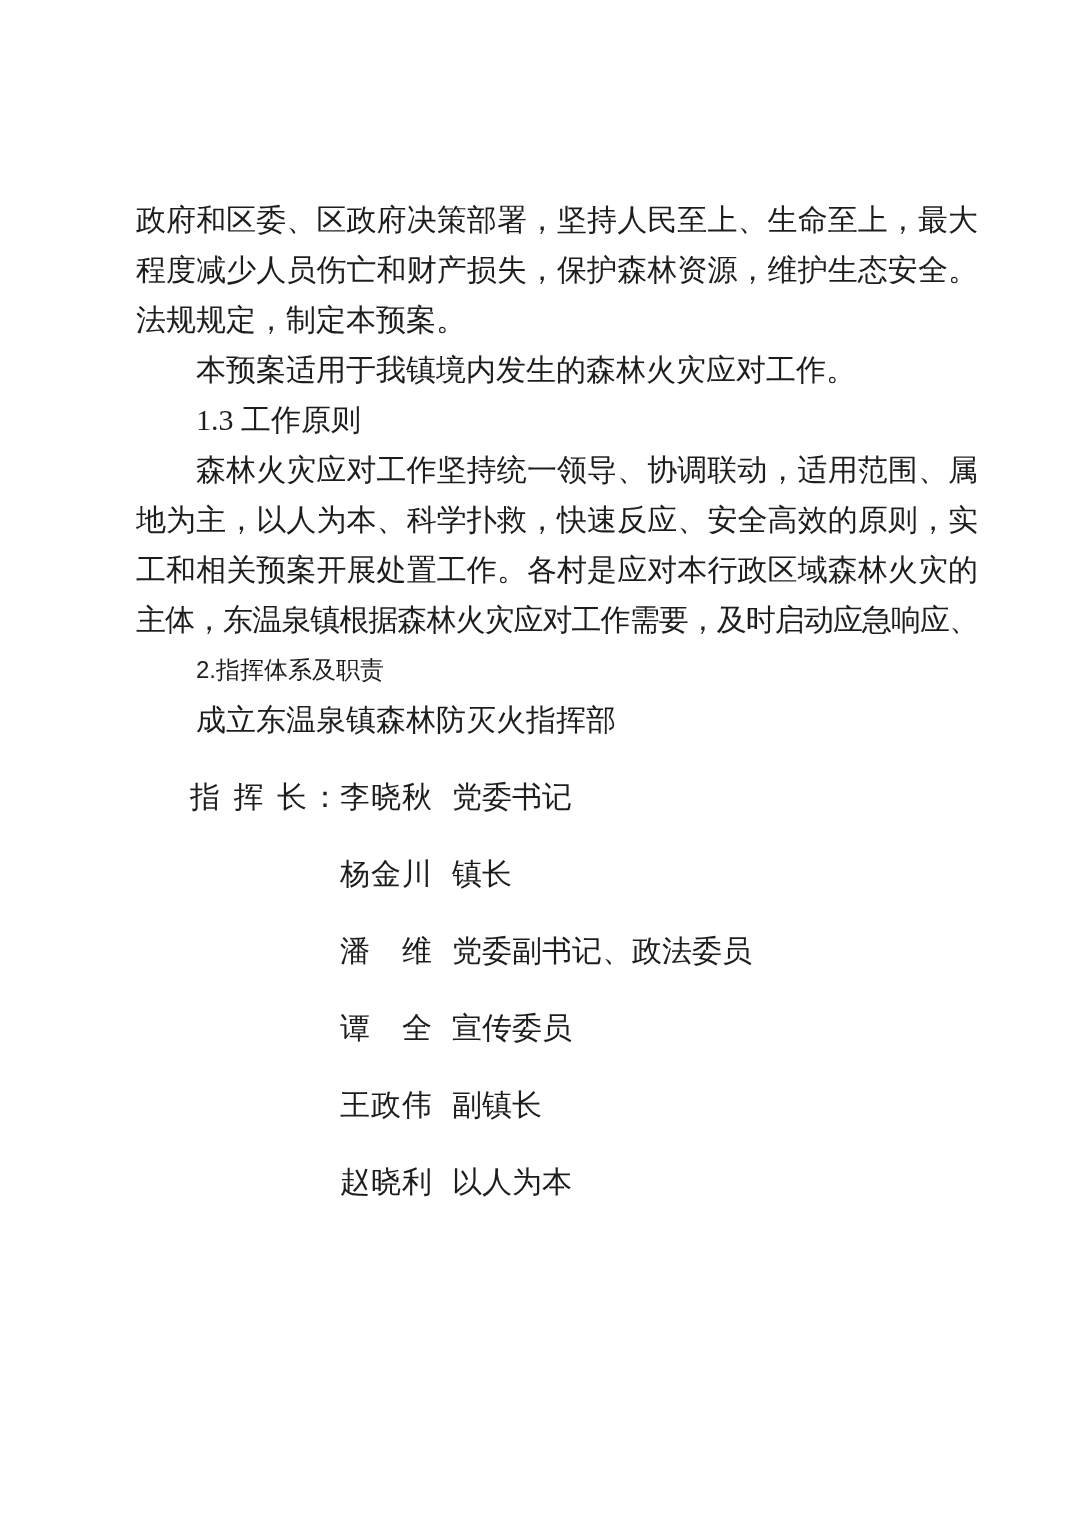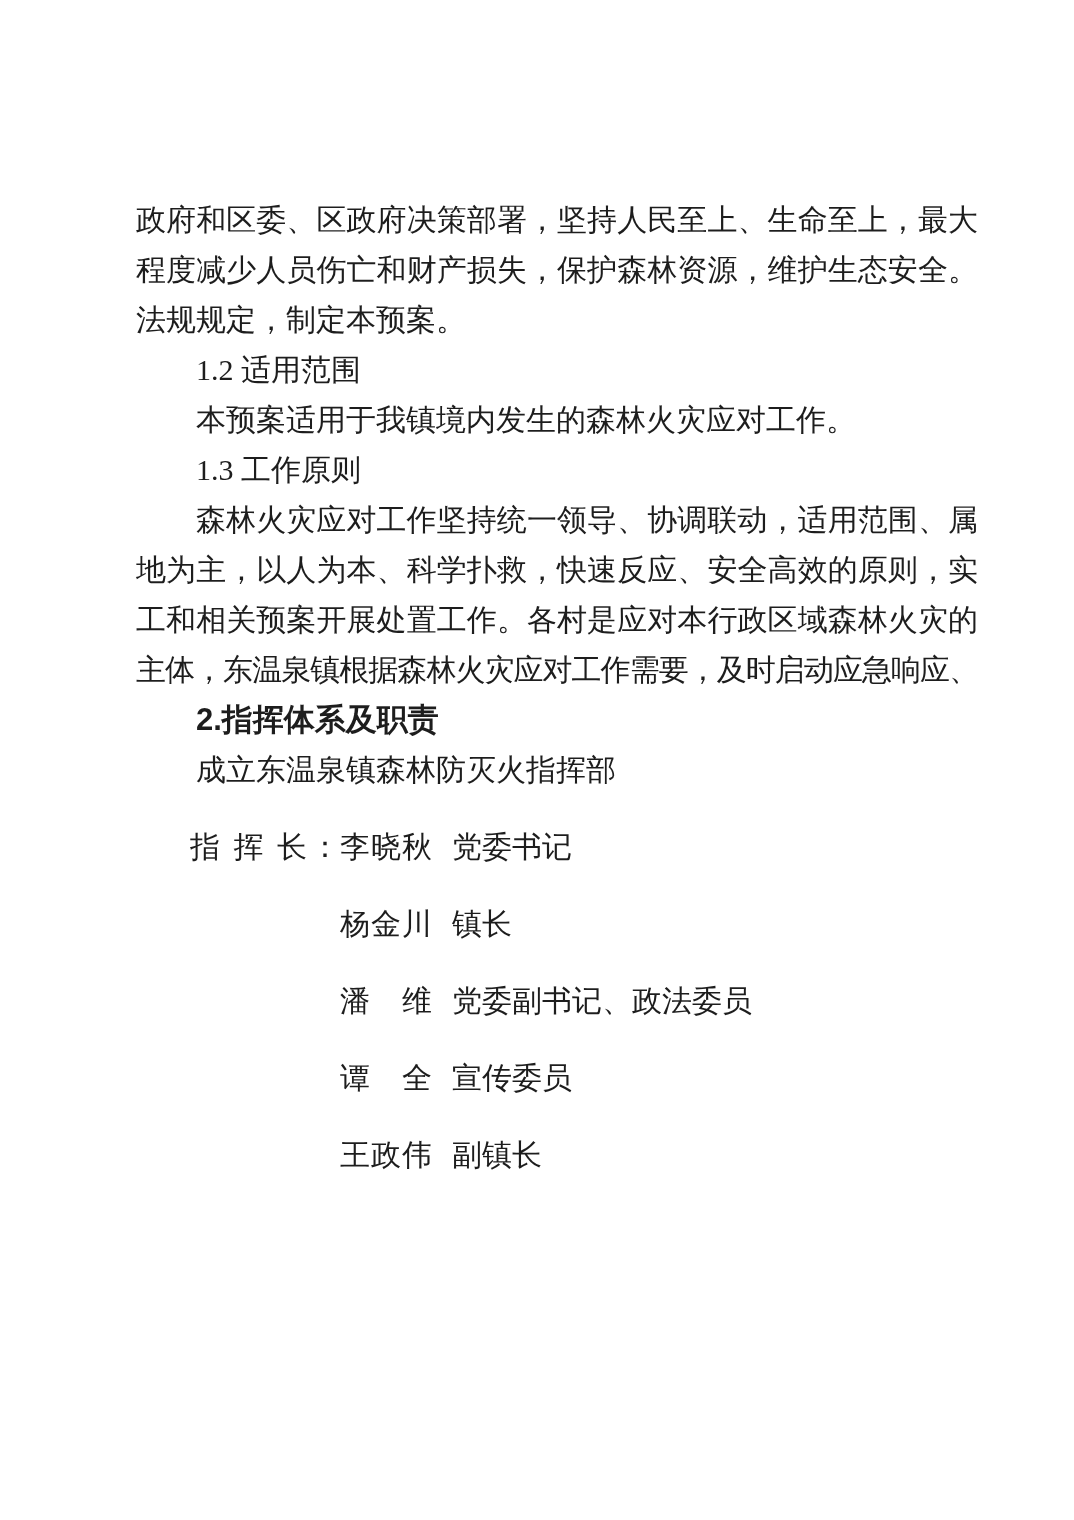--- a/index.html
+++ b/index.html
@@ -16,21 +16,21 @@
     left:136px;top:195px;width:842px;
     font-size:30px;line-height:50px;
   }
   .line{white-space:nowrap;}
   .fill{text-align:justify;text-align-last:justify;}
   .ind{text-indent:60px;}
   .tight{letter-spacing:-1.1px;}
   .subhead{font-weight:normal;}
   .h2{
     font-family:"Liberation Sans","DejaVu Sans",sans-serif;
-    font-weight:bold;font-size:31px;
+    font-weight:normal;font-size:24px;
   }
   .row{padding-left:54px;text-indent:0;}
   .col-label{
     display:inline-block;width:150px;
     text-align:justify;text-align-last:justify;
     vertical-align:baseline;
     margin-top:26px;
   }
   .col-name{
     display:inline-block;width:92px;
@@ -47,21 +47,20 @@
 </head>
 <body>
 
 <div class="page">
   <div class="content">
 
     <div class="line fill">政府和区委、区政府决策部署，坚持人民至上、生命至上，最大</div>
     <div class="line fill">程度减少人员伤亡和财产损失，保护森林资源，维护生态安全。</div>
     <div class="line">法规规定，制定本预案。</div>
 
-    <div class="line ind subhead">1.2 适用范围</div>
     <div class="line ind">本预案适用于我镇境内发生的森林火灾应对工作。</div>
 
     <div class="line ind subhead">1.3 工作原则</div>
     <div class="line ind fill">森林火灾应对工作坚持统一领导、协调联动，适用范围、属</div>
     <div class="line fill">地为主，以人为本、科学扑救，快速反应、安全高效的原则，实</div>
     <div class="line fill">工和相关预案开展处置工作。各村是应对本行政区域森林火灾的</div>
     <div class="line fill tight">主体，东温泉镇根据森林火灾应对工作需要，及时启动应急响应、</div>
 
     <div class="line ind h2">2.指挥体系及职责</div>
     <div class="line ind">成立东温泉镇森林防灭火指挥部</div>

